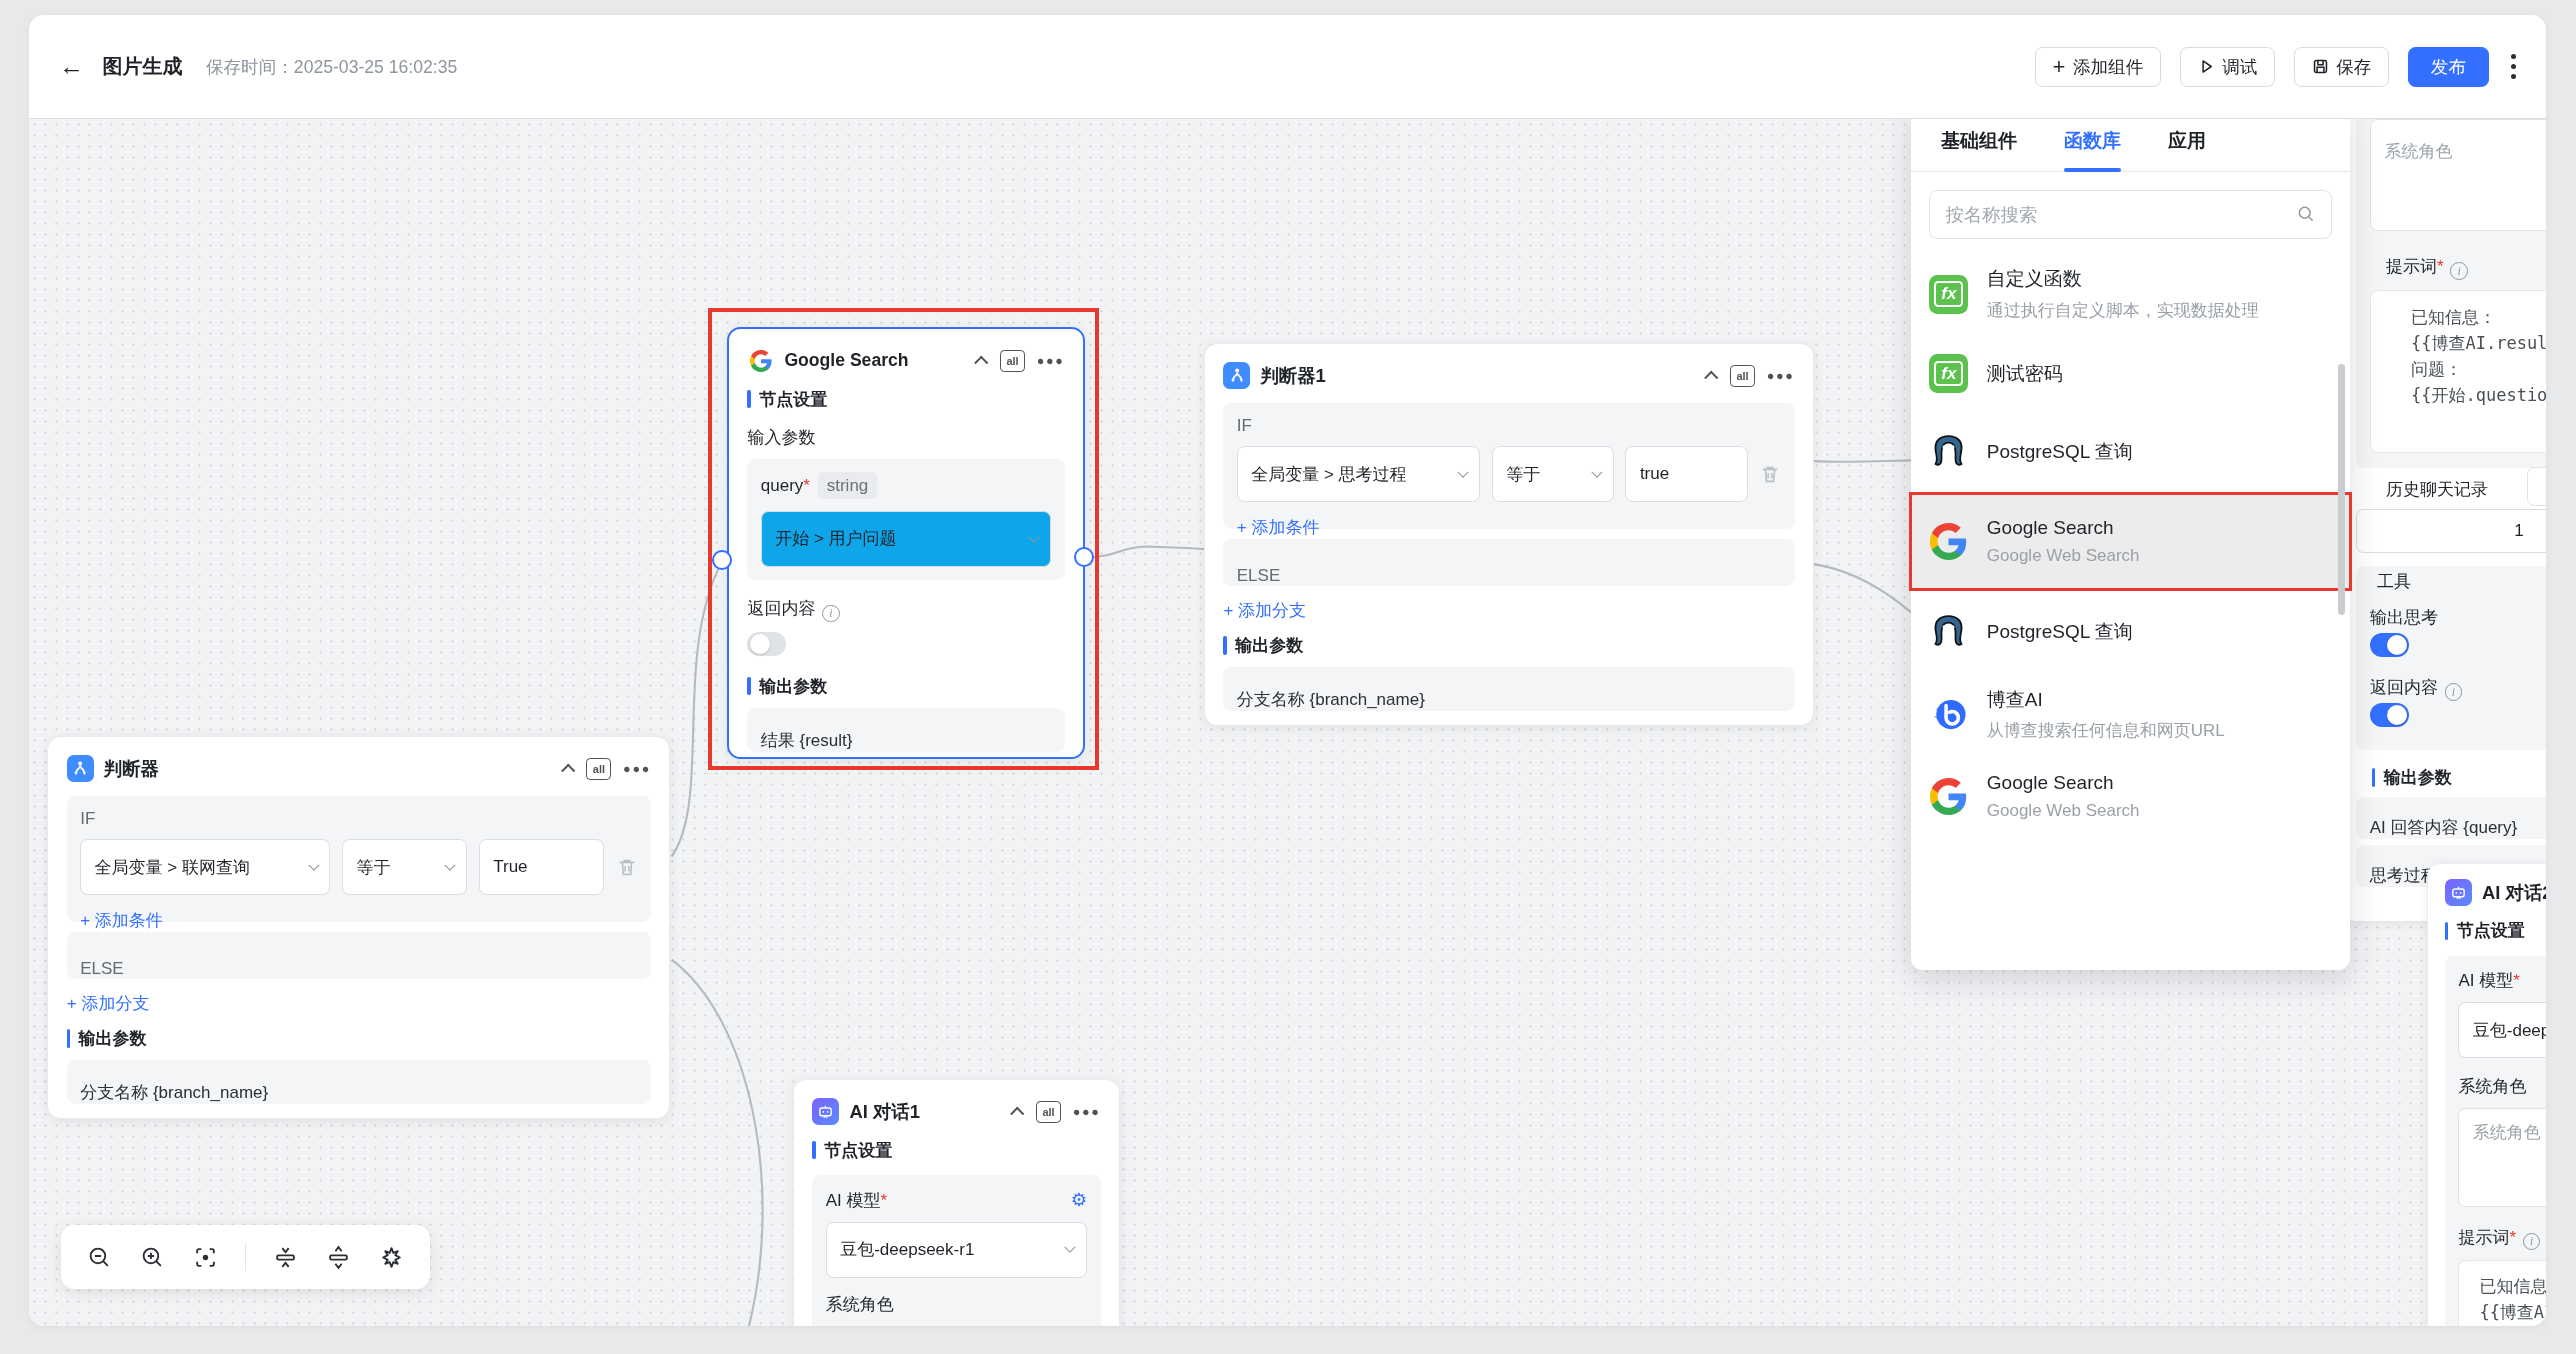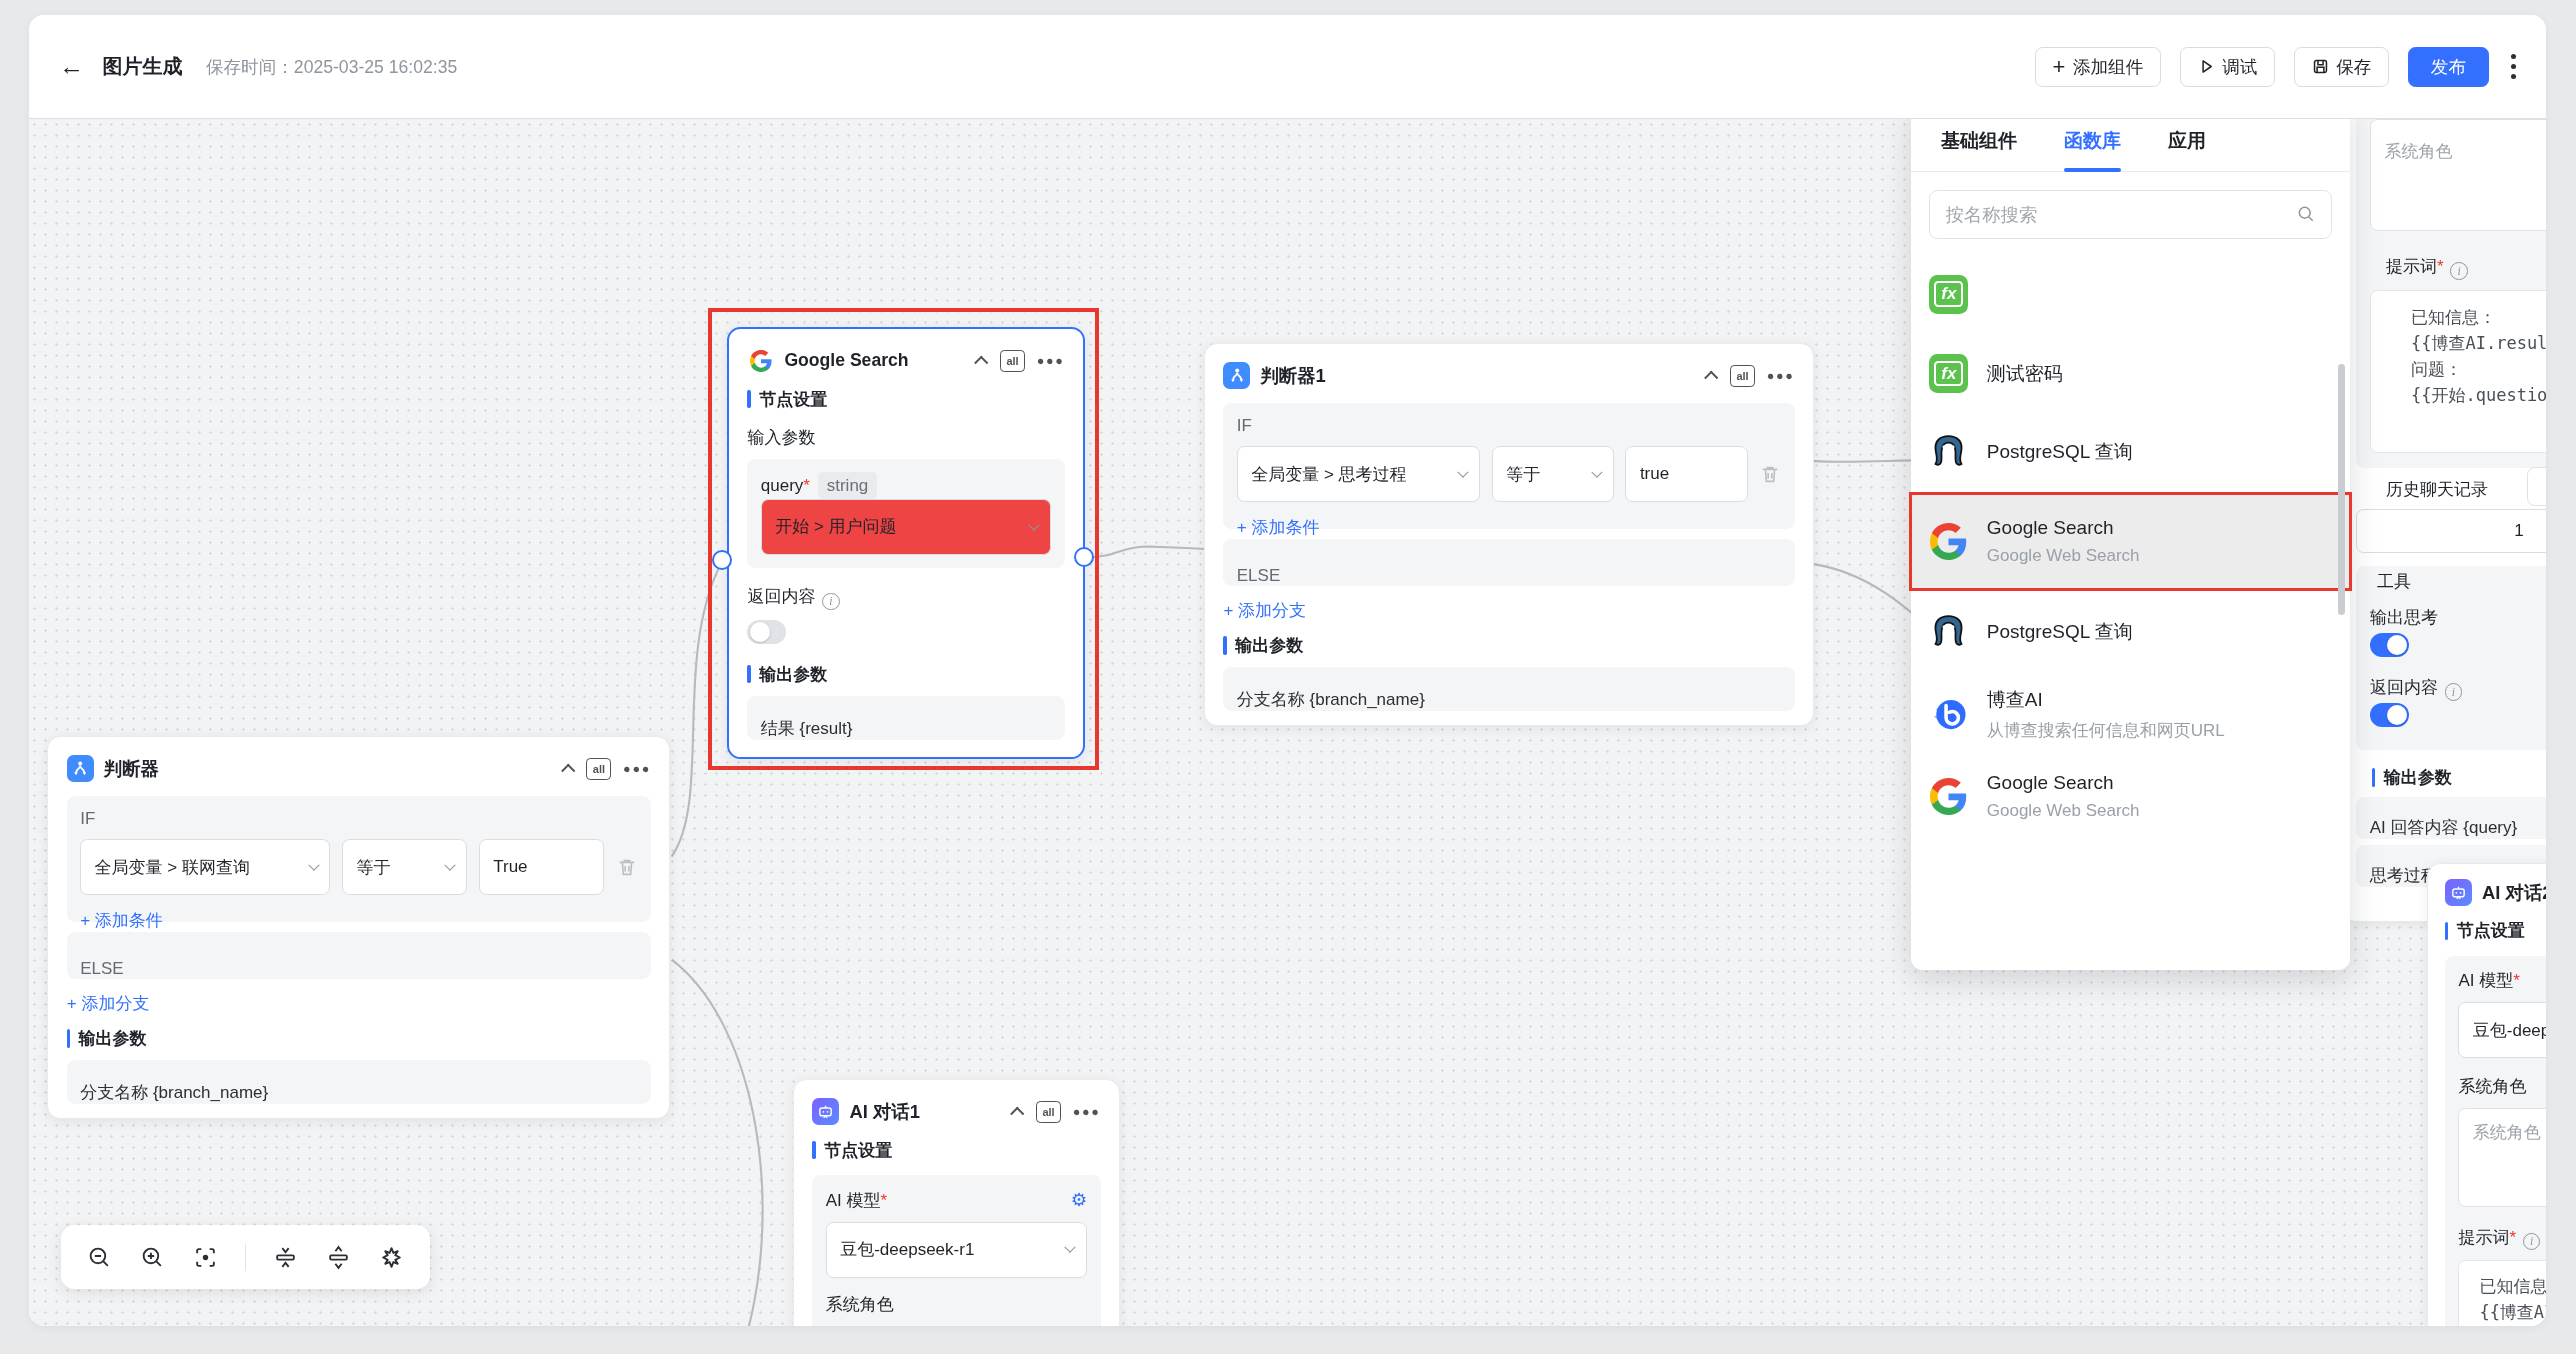--- a/index.html
+++ b/index.html
@@ -168,21 +168,21 @@
     <div class="sec">
         <span class="bar"></span>
         <span>节点设置</span>
       </div>
     <div class="lab" style="margin-top:15px;">输入参数</div>
     <div class="gbox" style="margin-top:10px;padding:13.4px;">
       <div style="display:flex;align-items:center;">
         <span class="lab"><span>query</span><span class="req">*</span></span>
         <span class="tag">string</span>
       </div>
-      <div class="sel" style="margin-top:0;background:#ef4444;">
+      <div class="sel" style="margin-top:12px;background:#0ea5e9;">
         <span>开始 &gt; 用户问题</span>
           <span class="chev"></span>
       </div>
     </div>
     <div class="lab" style="margin-top:17px;"><span>返回内容</span><span class="infoi">i</span></div>
     <div class="toggle" style="margin-top:10px;">
         <i></i>
       </div>
     <div class="sec" style="margin-top:18.4px;">
         <span class="bar"></span>
@@ -396,20 +396,24 @@
       <svg width="20" height="20" viewBox="0 0 24 24" fill="none" stroke="#8f959e" stroke-width="1.8">
           <circle cx="10.5" cy="10.5" r="6.5"></circle>
           <path d="M15.5 15.5 L20 20"></path>
         </svg>
     </div>
     <div class="plist">
       <div class="pitem" style="height:87px;">
         <span class="fxic">
             <span>fx</span>
           </span>
+        <span>
+            <div class="pt">自定义函数</div>
+            <div class="pd">通过执行自定义脚本，实现数据处理</div>
+          </span>
       </div>
       <div class="pitem" style="height:72px;">
         <span class="fxic">
             <span>fx</span>
           </span>
         <span>
             <div class="pt">测试密码</div>
           </span>
       </div>
       <div class="pitem" style="height:84px;">

